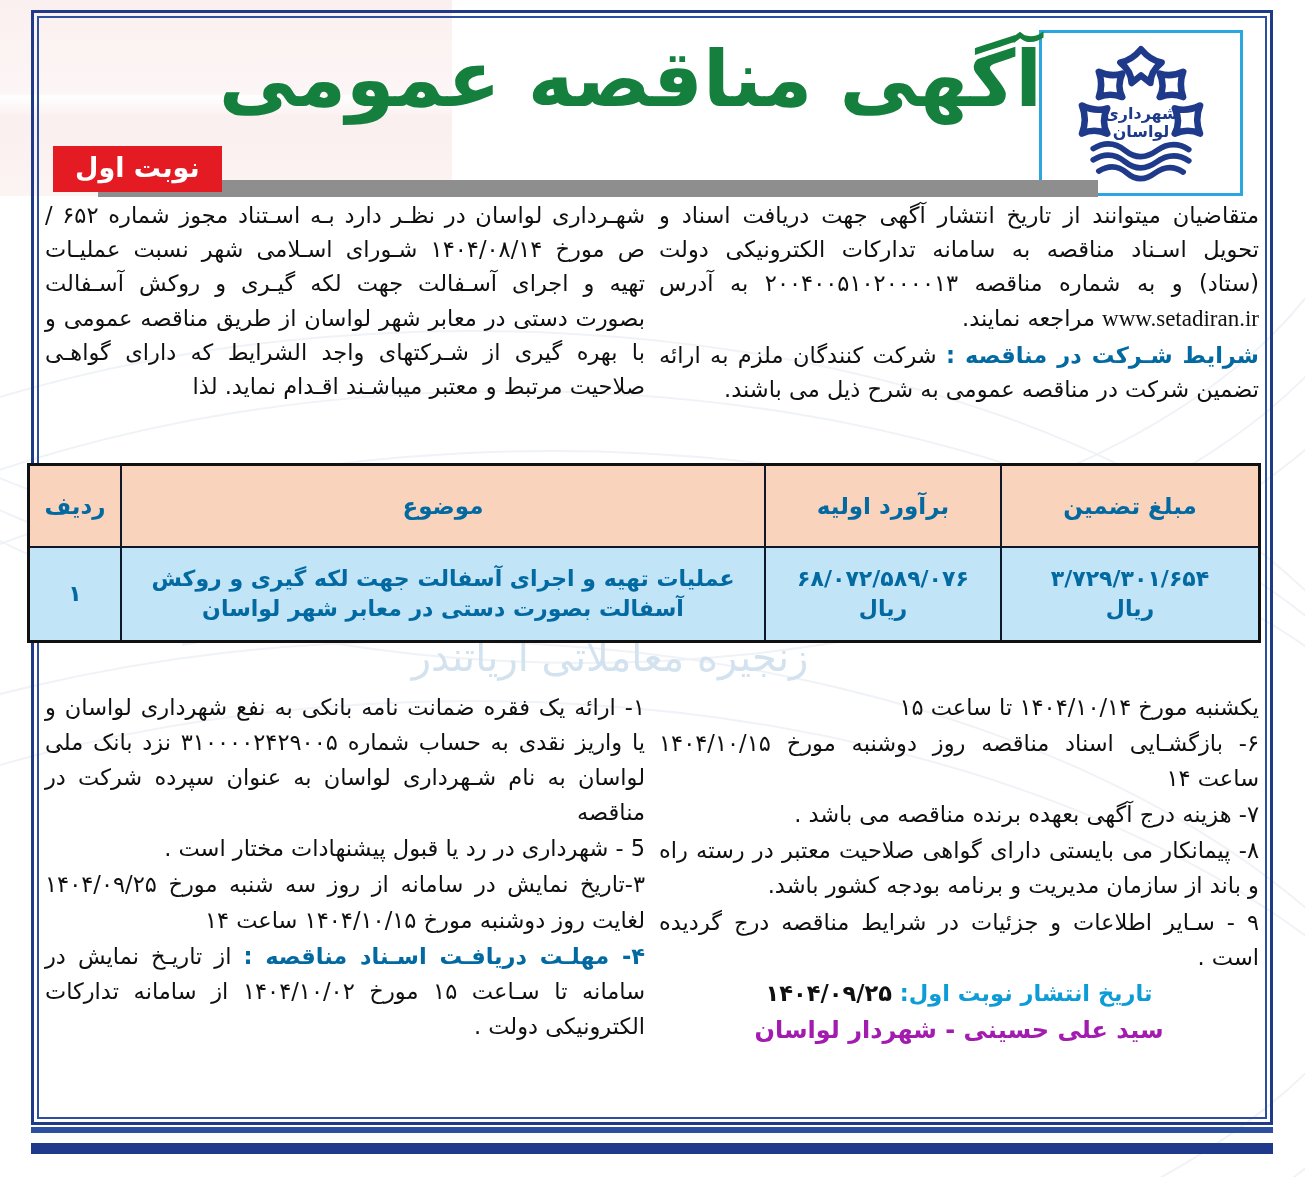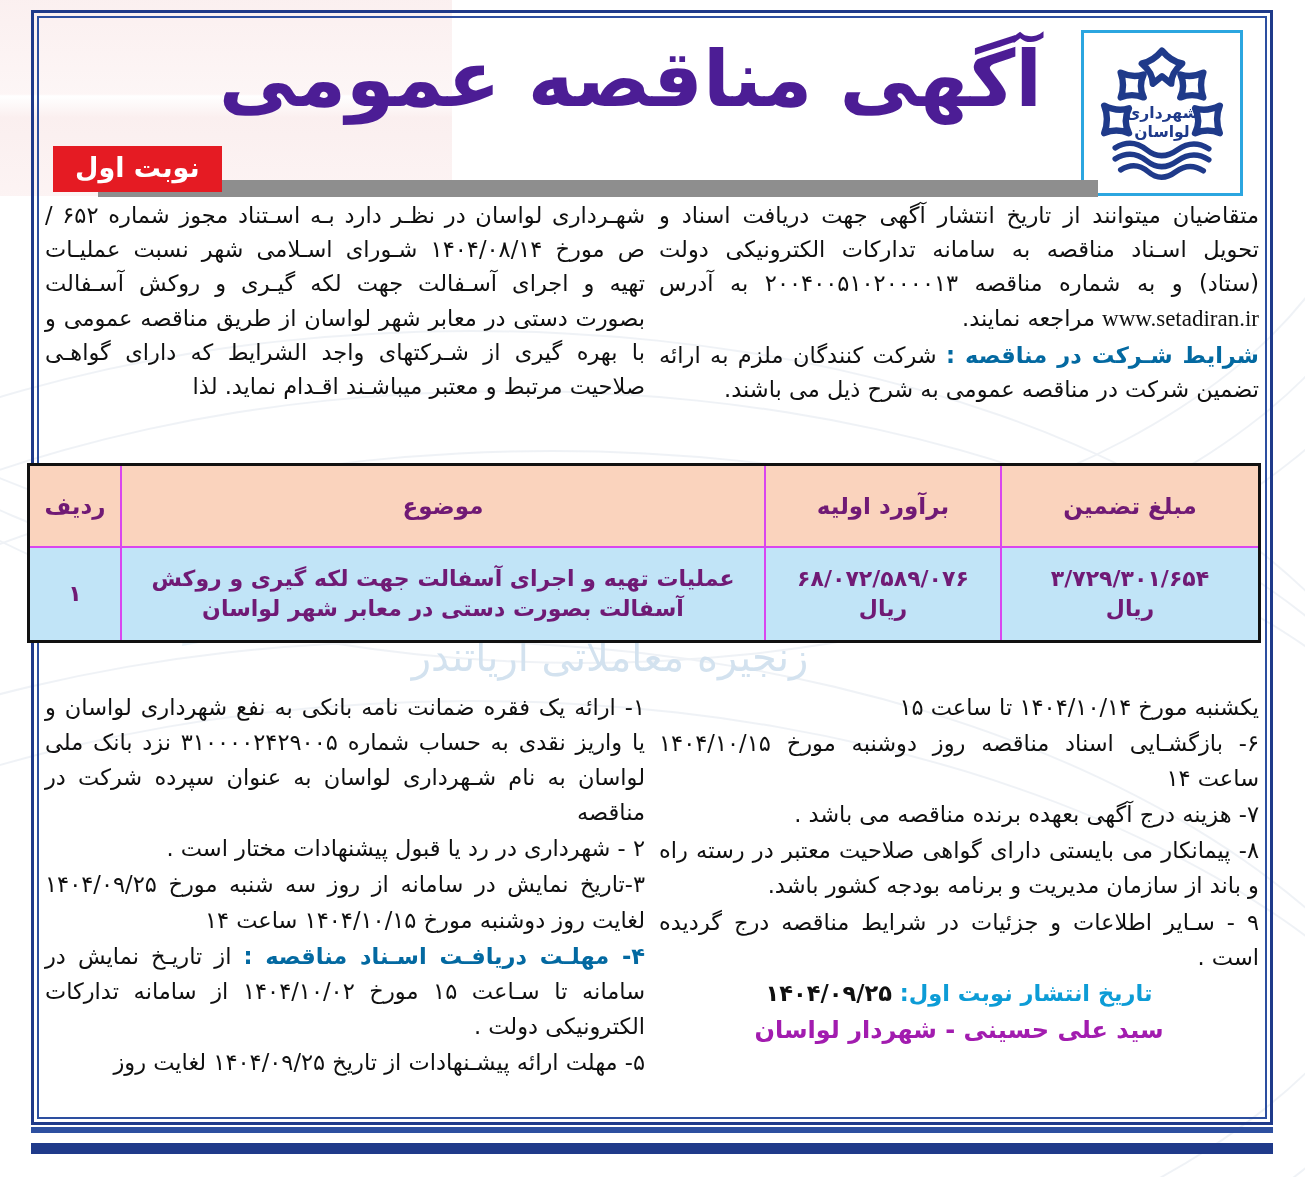--- a/index.html
+++ b/index.html
@@ -71,33 +71,33 @@
     background:#2d4fa0;z-index:3;
   }
 
   
   .page{position:absolute;inset:0;z-index:4;}
 
   
   .header{position:absolute;left:45px;top:14px;width:1215px;height:186px;}
   .logo-box{
     position:absolute;right:17px;top:16px;
-    width:162px;height:166px;
+    width:204px;height:166px;
     border:3px solid #2ba6e0;background:#ffffff;
     box-sizing:border-box;
     display:flex;align-items:center;justify-content:center;
   }
   .logo-box svg{width:160px;height:150px;}
   .headline{
     position:absolute;right:218px;top:26px;width:820px;
     text-align:left;
     direction:rtl;
     font-size:78px;line-height:1.02;
     font-weight:bold;
-    color:#4c1d95;
+    color:#15803d;
     letter-spacing:-2px;
     white-space:nowrap;
   }
   .gray-bar{
     position:absolute;left:53px;top:166px;width:1000px;height:17px;
     background:#8e8e8e;
   }
   .nobat-badge{
     position:absolute;left:8px;top:132px;
     background:#e51b23;color:#ffffff;
@@ -126,23 +126,23 @@
   .teal{color:#0369a1;font-weight:bold;}
 
   
   .tbl-wrap{position:absolute;left:45px;top:463px;width:1216px;z-index:5;}
   table.tender{
     border-collapse:collapse;width:1216px;
     direction:rtl;table-layout:fixed;
     border:3px solid #111;
   }
   table.tender th,table.tender td{
-    border:2px solid #d946ef;
+    border:2px solid #0f172a;
     text-align:center;vertical-align:middle;
-    font-size:22px;color:#701a75;
+    font-size:22px;color:#0369a1;
   }
   table.tender thead th{
     background:#fad3bd;height:78px;font-weight:bold;font-size:23px;
   }
   table.tender tbody td{
     background:#c1e4f7;height:84px;font-weight:bold;
     line-height:1.38;padding:4px 6px;
   }
   .c-radif{width:88px;}
   .c-mozoo{width:640px;}
@@ -285,27 +285,26 @@
           <td>۱</td>
         </tr>
       </tbody>
     </table>
   </div>
 
   <div class="conds">
 
     <div class="ccol right">
       <p>۱- ارائه یک فقره ضمانت نامه بانکی به نفع شهرداری لواسان و یا واریز نقدی به حساب شماره ۳۱۰۰۰۰۲۴۲۹۰۰۵ نزد بانک ملی لواسان به نام شـهرداری لواسان به عنوان سپرده شرکت در مناقصه</p>
-      <p>۲ - شهرداری در رد یا قبول پیشنهادات مختار است .</p>
+      <p>5 - شهرداری در رد یا قبول پیشنهادات مختار است .</p>
       <p>۳-تاریخ نمایش در سامانه از روز سه شنبه مورخ ۱۴۰۴/۰۹/۲۵ لغایت روز دوشنبه مورخ ۱۴۰۴/۱۰/۱۵ ساعت ۱۴</p>
       <p>
         <span class="teal">۴- مهلـت دریافـت اسـناد مناقصه :</span>
         <span>از تاریـخ نمایش در سامانه تا سـاعت ۱۵ مورخ ۱۴۰۴/۱۰/۰۲ از سامانه تدارکات الکترونیکی دولت .</span>
       </p>
-      <p>۵- مهلت ارائه پیشـنهادات از تاریخ ۱۴۰۴/۰۹/۲۵ لغایت روز</p>
     </div>
 
     <div class="ccol left">
       <p>یکشنبه مورخ ۱۴۰۴/۱۰/۱۴ تا ساعت ۱۵</p>
       <p>۶- بازگشـایی اسناد مناقصه روز دوشنبه مورخ ۱۴۰۴/۱۰/۱۵ ساعت ۱۴</p>
       <p>۷- هزینه درج آگهی بعهده برنده مناقصه می باشد .</p>
       <p>۸- پیمانکار می بایستی دارای گواهی صلاحیت معتبر در رسته راه و باند از سازمان مدیریت و برنامه بودجه کشور باشد.</p>
       <p>۹ - سـایر اطلاعات و جزئیات در شرایط مناقصه درج گردیده است .</p>
 
       <p class="dateline">

